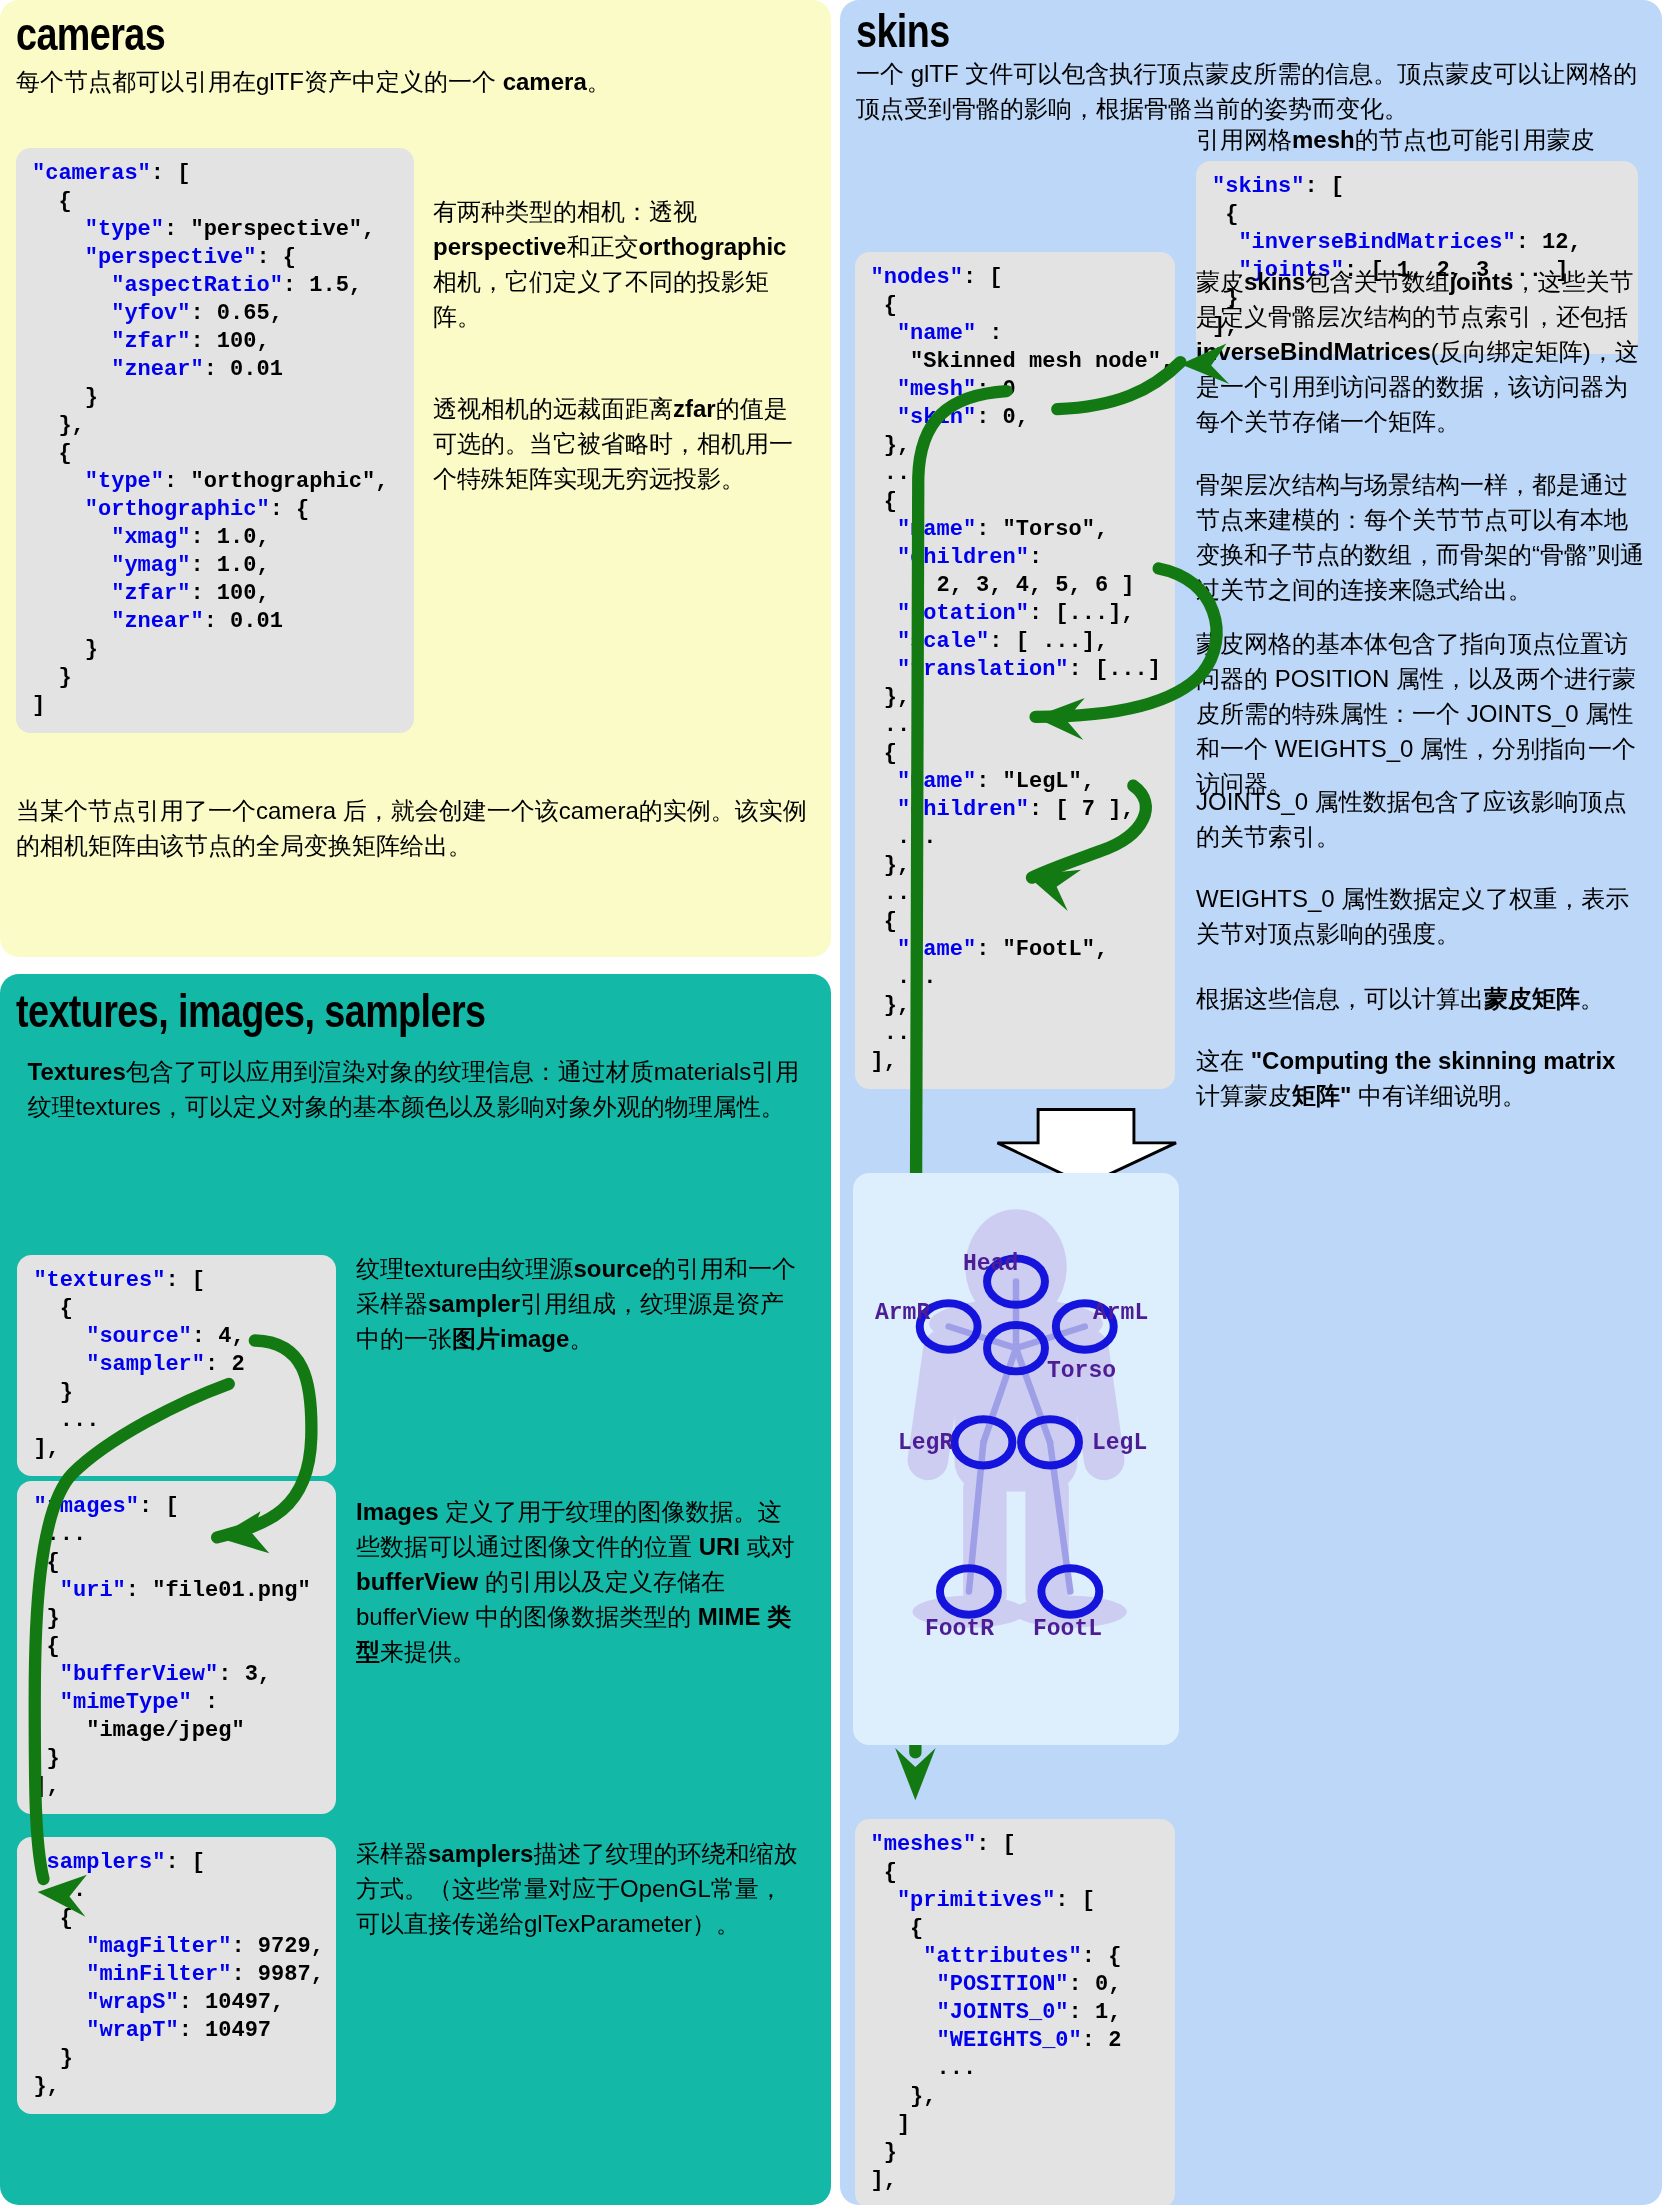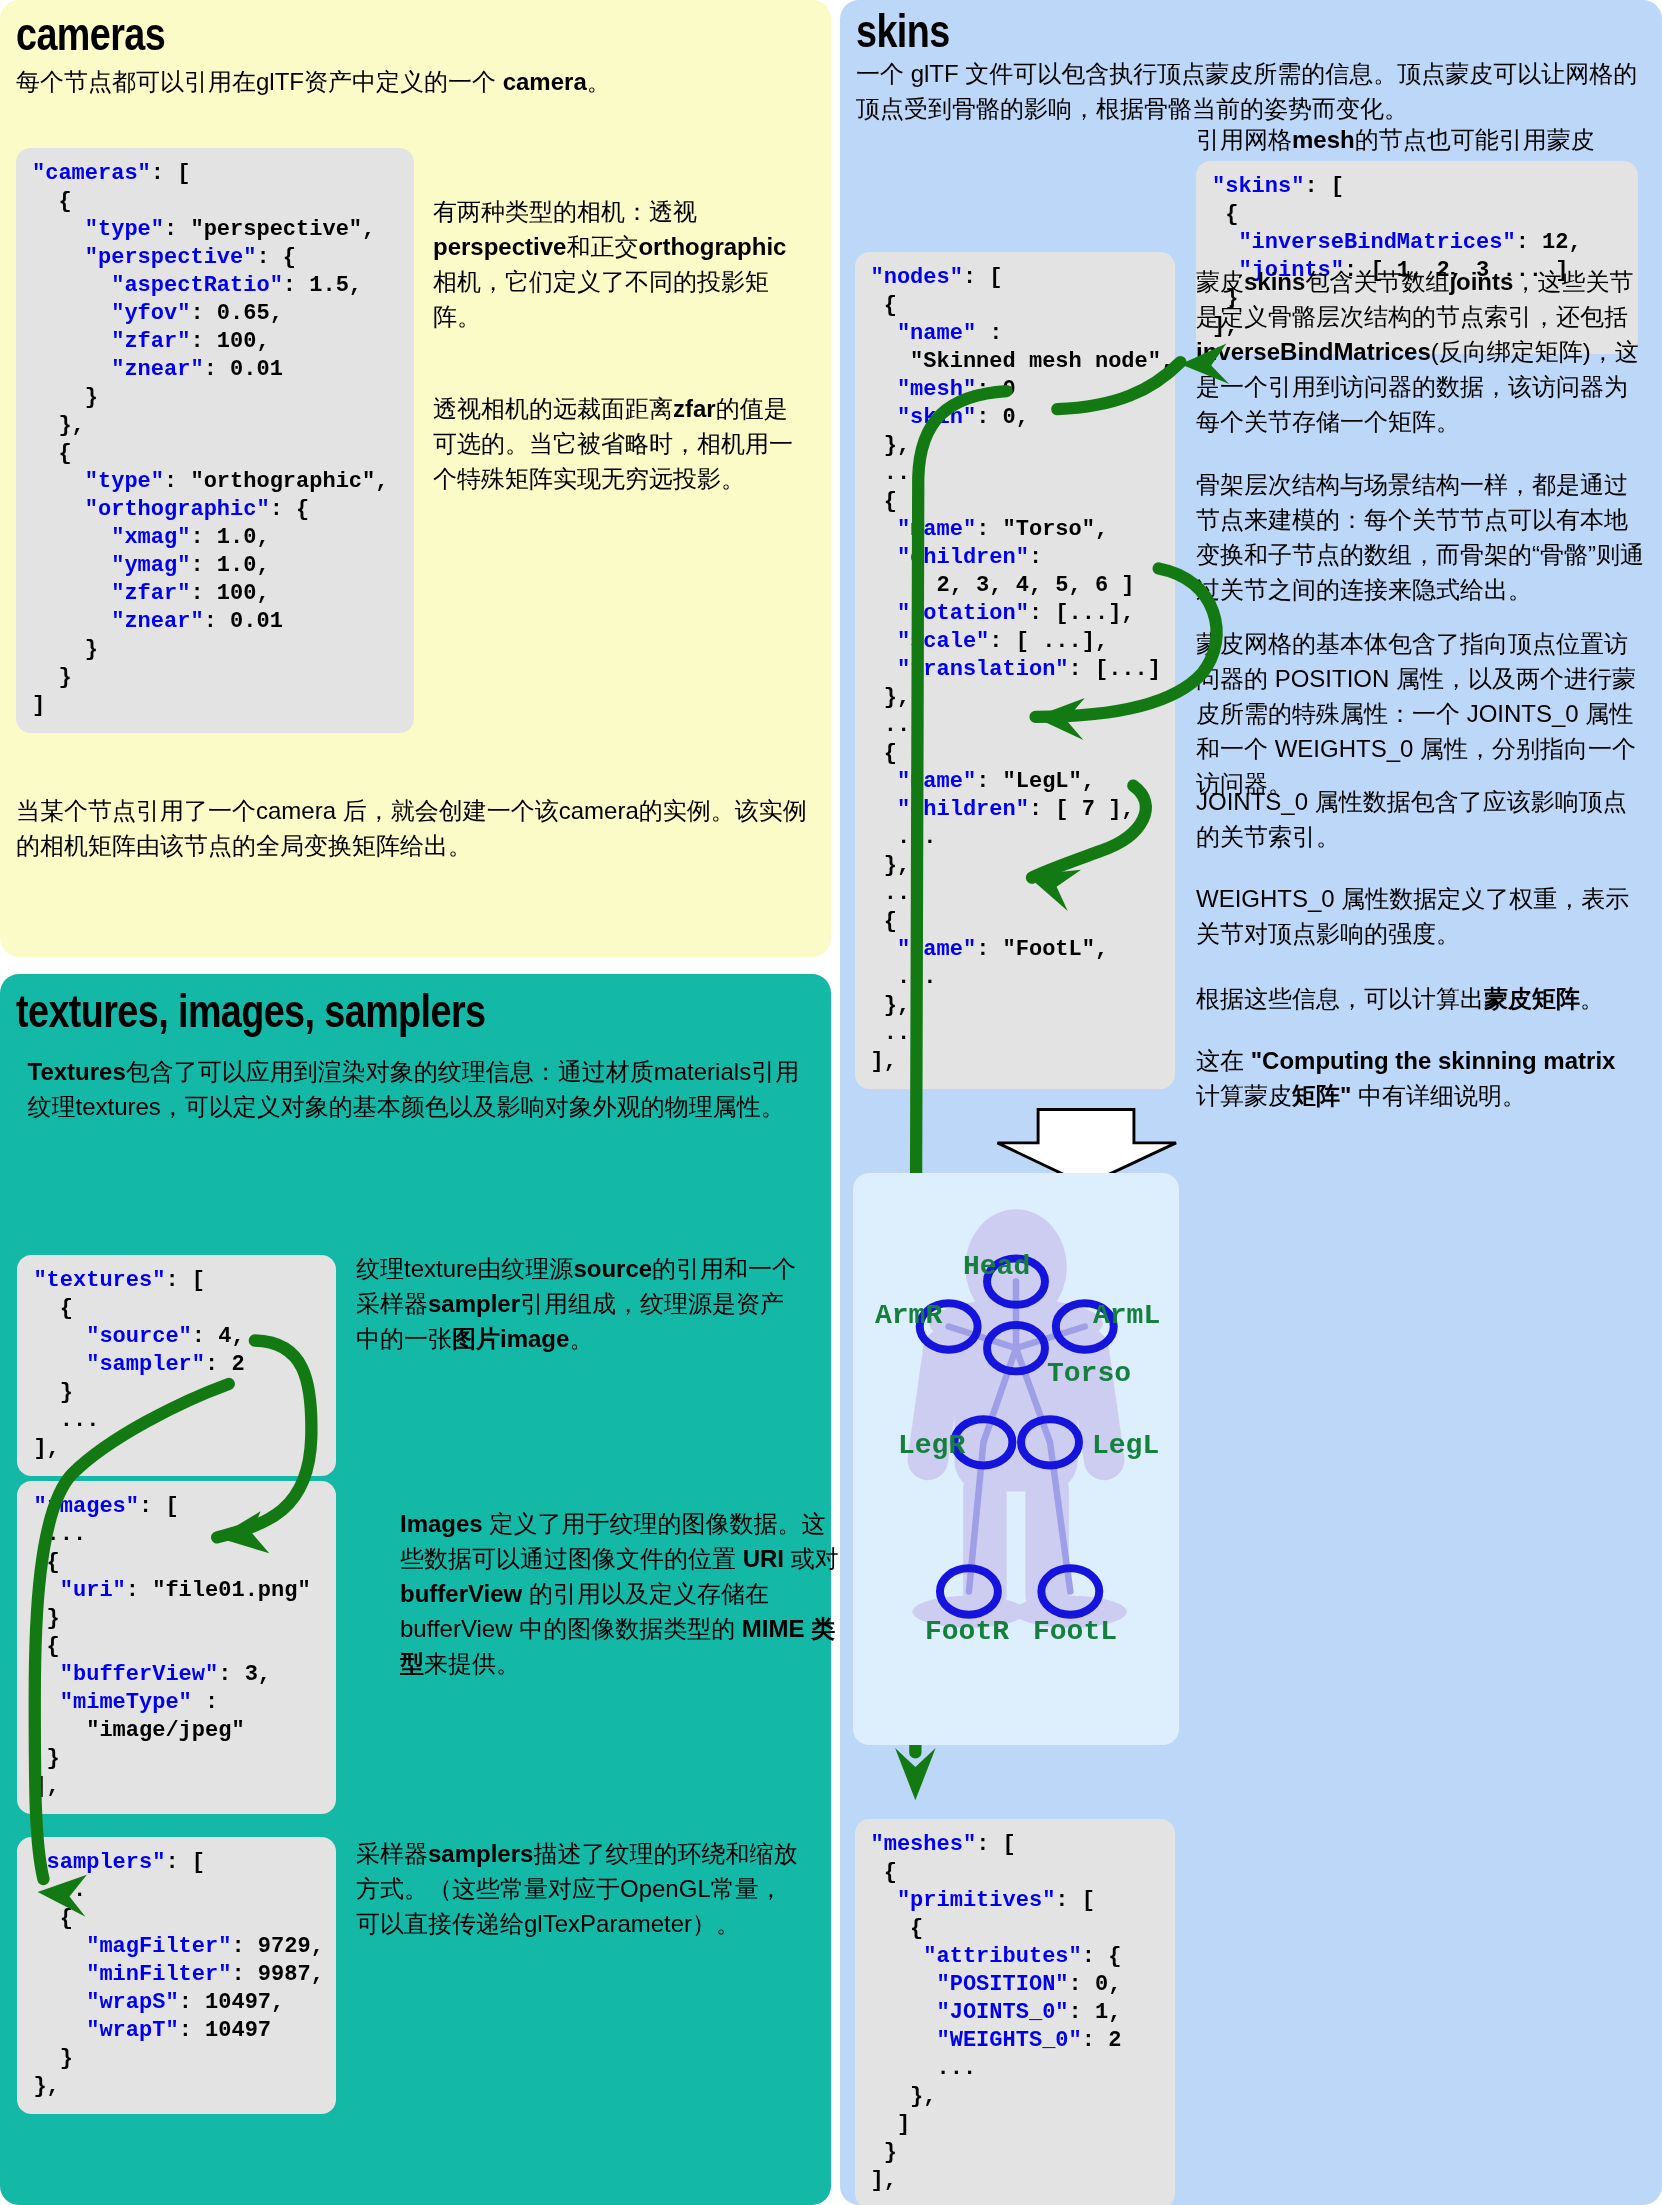--- a/index.html
+++ b/index.html
@@ -85,23 +85,23 @@
   #skeleton-box {
     position: absolute;
     left: 853px; top: 1173px;
     width: 326px; height: 572px;
     background: #ddeefc;
     border-radius: 16px;
   }
   .joint-label {
     position: absolute;
     font-family: "Liberation Mono", "DejaVu Sans Mono", monospace;
-    font-size: 28px;
+    font-size: 23px;
     font-weight: bold;
-    color: #15803d;
+    color: #4c1d95;
     white-space: nowrap;
   }
 </style>
 </head>
 <body>
 
 <div id="page">
 
   <div class="panel" id="panel-cameras">
     <div class="abs section-title" style="left:16px; top:7.2px;">cameras</div>
@@ -156,21 +156,21 @@
  {
   <span class="k">"uri"</span><span class="p">:</span> "file01.png"
  }
  {
   <span class="k">"bufferView"</span><span class="p">:</span> 3,
   <span class="k">"mimeType"</span><span class="p"> :</span>
     "image/jpeg"
  }
 ],</div>
 
-    <div class="abs cn" style="left:356px; top:532px; width:442px;margin-left:44px;"><b>Images</b> 定义了用于纹理的图像数据。这些数据可以通过图像文件的位置 <b>URI</b> 或对 <b>bufferView</b> 的引用以及定义存储在 bufferView 中的图像数据类型的 <b>MIME 类型</b>来提供。</div>
+    <div class="abs cn" style="left:356px; top:520px; width:442px;"><b>Images</b> 定义了用于纹理的图像数据。这些数据可以通过图像文件的位置 <b>URI</b> 或对 <b>bufferView</b> 的引用以及定义存储在 bufferView 中的图像数据类型的 <b>MIME 类型</b>来提供。</div>
 
     <div class="abs code" style="left:17.4px; top:863px; width:319px;"><span class="k">"samplers"</span><span class="p">:</span> [
  ...
   {
     <span class="k">"magFilter"</span><span class="p">:</span> 9729,
     <span class="k">"minFilter"</span><span class="p">:</span> 9987,
     <span class="k">"wrapS"</span><span class="p">:</span> 10497,
     <span class="k">"wrapT"</span><span class="p">:</span> 10497
   }
 },</div>

